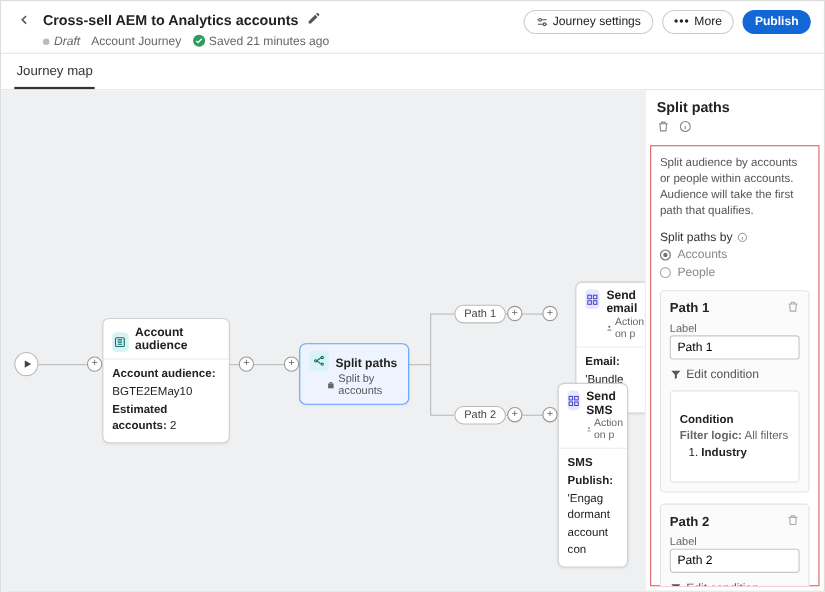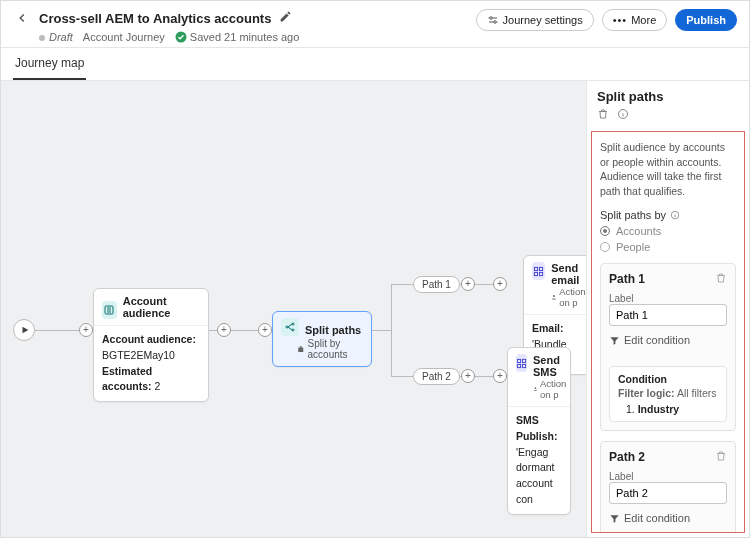--- a/index.html
+++ b/index.html
@@ -63,22 +63,22 @@
   .radio-row { display:flex; align-items:center; gap:6px; font-size:11px; color:#888; margin-top:4px; }
   .radio { width:10px; height:10px; border-radius:50%; border:1.5px solid #aaa; display:inline-block; }
   .radio.sel { border-color:#777; box-shadow: inset 0 0 0 2px #fff, inset 0 0 0 10px #777; }
 
   .path-box { border:1px solid #e3e3e3; border-radius:4px; padding:8px; background:#fbfbfb; display:flex; flex-direction:column; gap:6px; }
   .path-box-hdr { display:flex; justify-content:space-between; align-items:center; }
   .path-name { font-weight:700; font-size:12px; }
   .trash { color:#aaa; cursor:pointer; }
   .mini-lbl { font-size:10px; color:#666; }
   .txt-input { width:100%; border:1px solid #c8c8c8; border-radius:3px; padding:4px 6px; font-size:11px; background:#fff; }
-  .edit-cond-row { display:flex; align-items:flex-end; gap:4px; font-size:11px; color:#555; padding:2px 0; cursor:pointer; }
-  .cond-box { border:1px solid #e3e3e3; border-radius:4px; padding:6px 8px; background:#fff; font-size:10.5px;margin-top:12px; }
+  .edit-cond-row { display:flex; align-items:flex-start; gap:4px; font-size:11px; color:#555; padding:2px 0; cursor:pointer; }
+  .cond-box { border:1px solid #e3e3e3; border-radius:4px; padding:20px 8px; background:#fff; font-size:10.5px; }
   .cond-title { font-weight:700; margin-bottom:2px; }
   .cond-logic { color:#666; margin-bottom:4px; }
   .cond-item { margin-left:8px; }
   .cond-item .k { font-weight:700; display:block; }
 </style>
 </head>
 <body>
 
 <div class="app">
 

